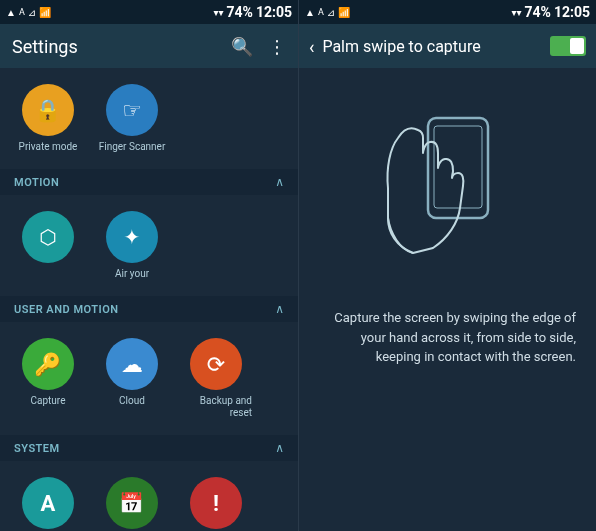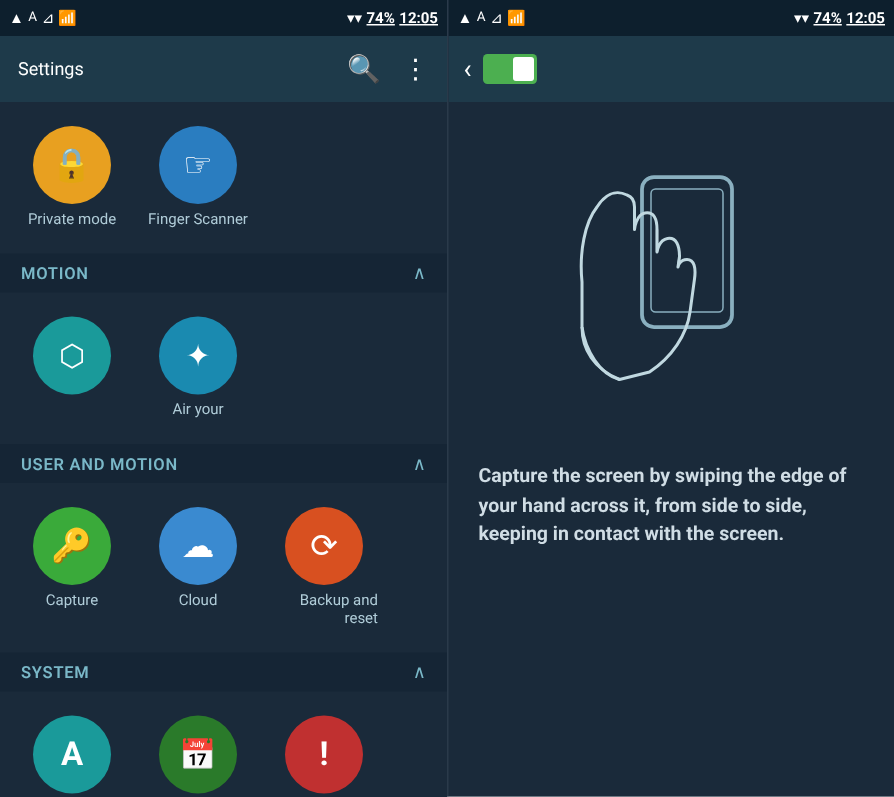--- a/index.html
+++ b/index.html
@@ -38,43 +38,42 @@
     }
 
     .status-icons-right {
       display: flex;
       align-items: center;
       gap: 3px;
     }
 
     .status-text {
       color: white;
-      font-size: 10px;
+      font-size: 14px;
       font-weight: bold;
-      text-decoration: underline;
     }
 
     .status-icon {
       color: white;
       font-size: 10px;
     }
 
     .top-bar {
       background: #1e3a4a;
       height: 44px;
       display: flex;
       align-items: center;
       justify-content: space-between;
       padding: 0 12px;
       flex-shrink: 0;
     }
 
     .top-bar-title {
       color: white;
-      font-size: 12px;
+      font-size: 18px;
       font-weight: 400;
     }
 
     .top-bar-icons {
       display: flex;
       gap: 14px;
       align-items: center;
     }
 
     .top-bar-icon {
@@ -219,22 +218,21 @@
     .hand-illustration {
       width: 160px;
       height: 200px;
       margin-bottom: 20px;
     }
 
     .description-text {
       color: #d0dde5;
       font-size: 13px;
       line-height: 1.5;
-      text-align: left;
-      font-weight: bold;
+      text-align: right;
     }
   </style>
 </head>
 <body>
 
 <div class="left-panel">
 
   <div class="status-bar">
     <div class="status-icons-left">
       <span class="status-icon">▲</span>
@@ -356,20 +354,21 @@
     </div>
     <div class="status-icons-right">
       <span class="status-icon">▾▾</span>
       <span class="status-text">74%</span>
       <span class="status-text">12:05</span>
     </div>
   </div>
 
   <div class="right-top-bar">
     <span class="back-arrow">‹</span>
+    <span class="right-top-bar-title">Palm swipe to capture</span>
     <div class="toggle-indicator">
       <div class="toggle-knob"></div>
     </div>
   </div>
 
   <div class="right-content">
 
     <svg class="hand-illustration" viewBox="0 0 160 200" xmlns="http://www.w3.org/2000/svg">
 
       <rect x="60" y="30" width="60" height="100" rx="8" ry="8" fill="none" stroke="#8ab0c0" stroke-width="2.5"></rect>

